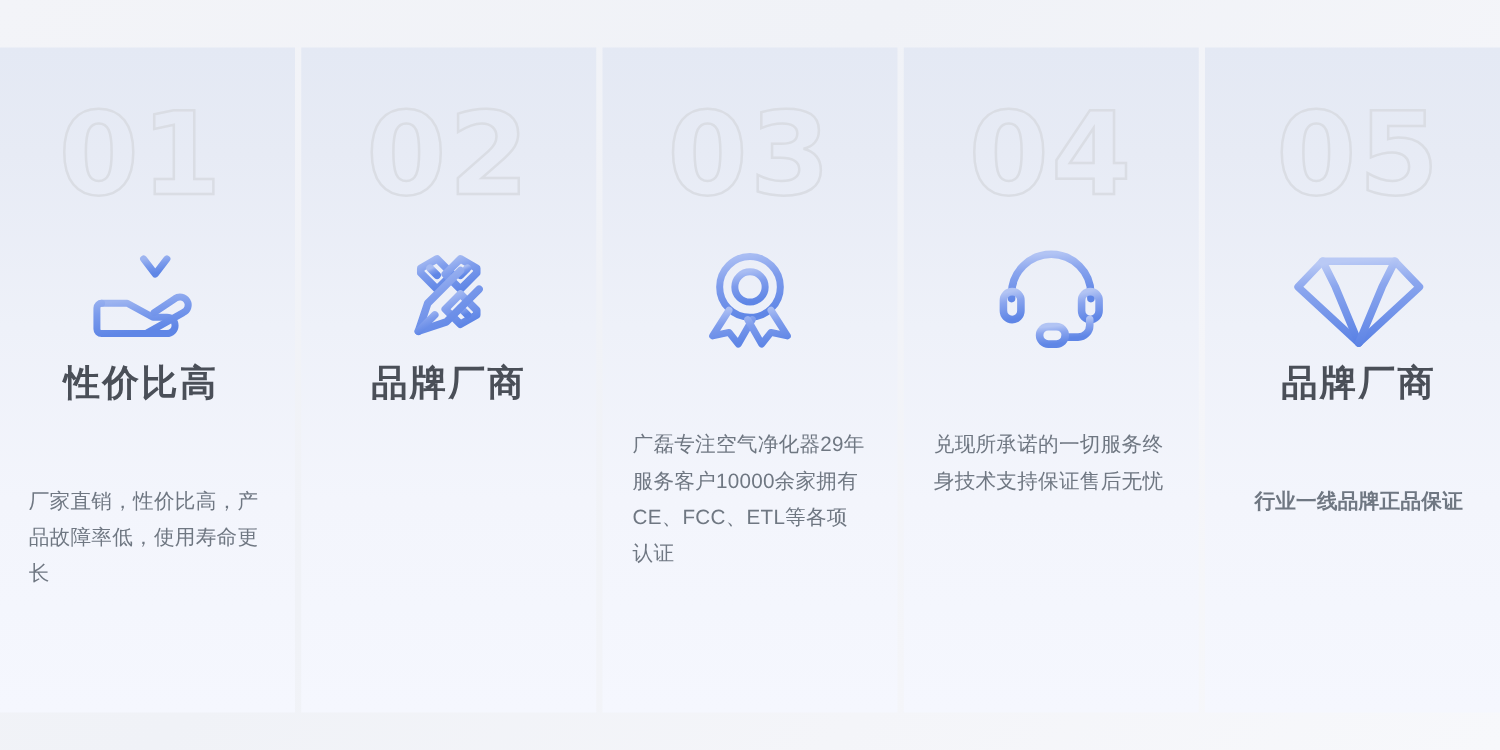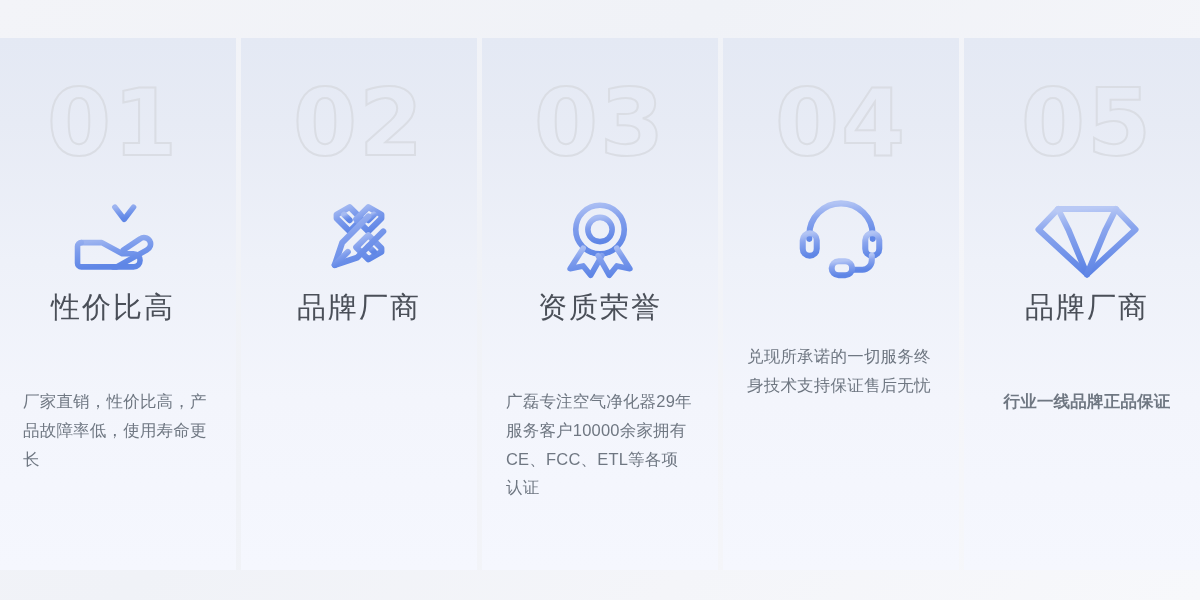--- a/index.html
+++ b/index.html
@@ -73,21 +73,21 @@
   }
   .card-icon svg {
     width: 100%;
     height: 100%;
     display: block;
   }
 
   .card-title {
     margin-top: 10px;
     font-size: 29px;
-    font-weight: 400;
+    font-weight: 700;
     color: #4a4f58;
     letter-spacing: 2px;
     line-height: 1.2;
     text-align: center;
   }
 
   .card-desc {
     margin-top: 62px;
     width: 188px;
     font-size: 16.5px;
@@ -177,21 +177,20 @@
           </linearGradient>
         </defs>
         <g stroke="url(#g3)" stroke-width="6" stroke-linecap="round" stroke-linejoin="round" fill="none">
           <circle cx="60" cy="38" r="26"></circle>
           <circle cx="60" cy="38" r="13"></circle>
           <path d="M42 58 L28 80 l14 -3 l8 10 l12 -21"></path>
           <path d="M78 58 L92 80 l-14 -3 l-8 10 l-12 -21"></path>
         </g>
       </svg>
     </div>
-    <div class="card-title">资质荣誉</div>
     <div class="card-desc">广磊专注空气净化器29年服务客户10000余家拥有CE、FCC、ETL等各项认证</div>
   </div>
 
   <div class="card">
     <div class="card-number">04</div>
     <div class="card-icon">
       <svg viewBox="0 0 120 92" fill="none">
         <defs>
           <linearGradient id="g4" x1="0.35" y1="0" x2="0.5" y2="1">
             <stop offset="0%" stop-color="#b2c4f4"></stop>

